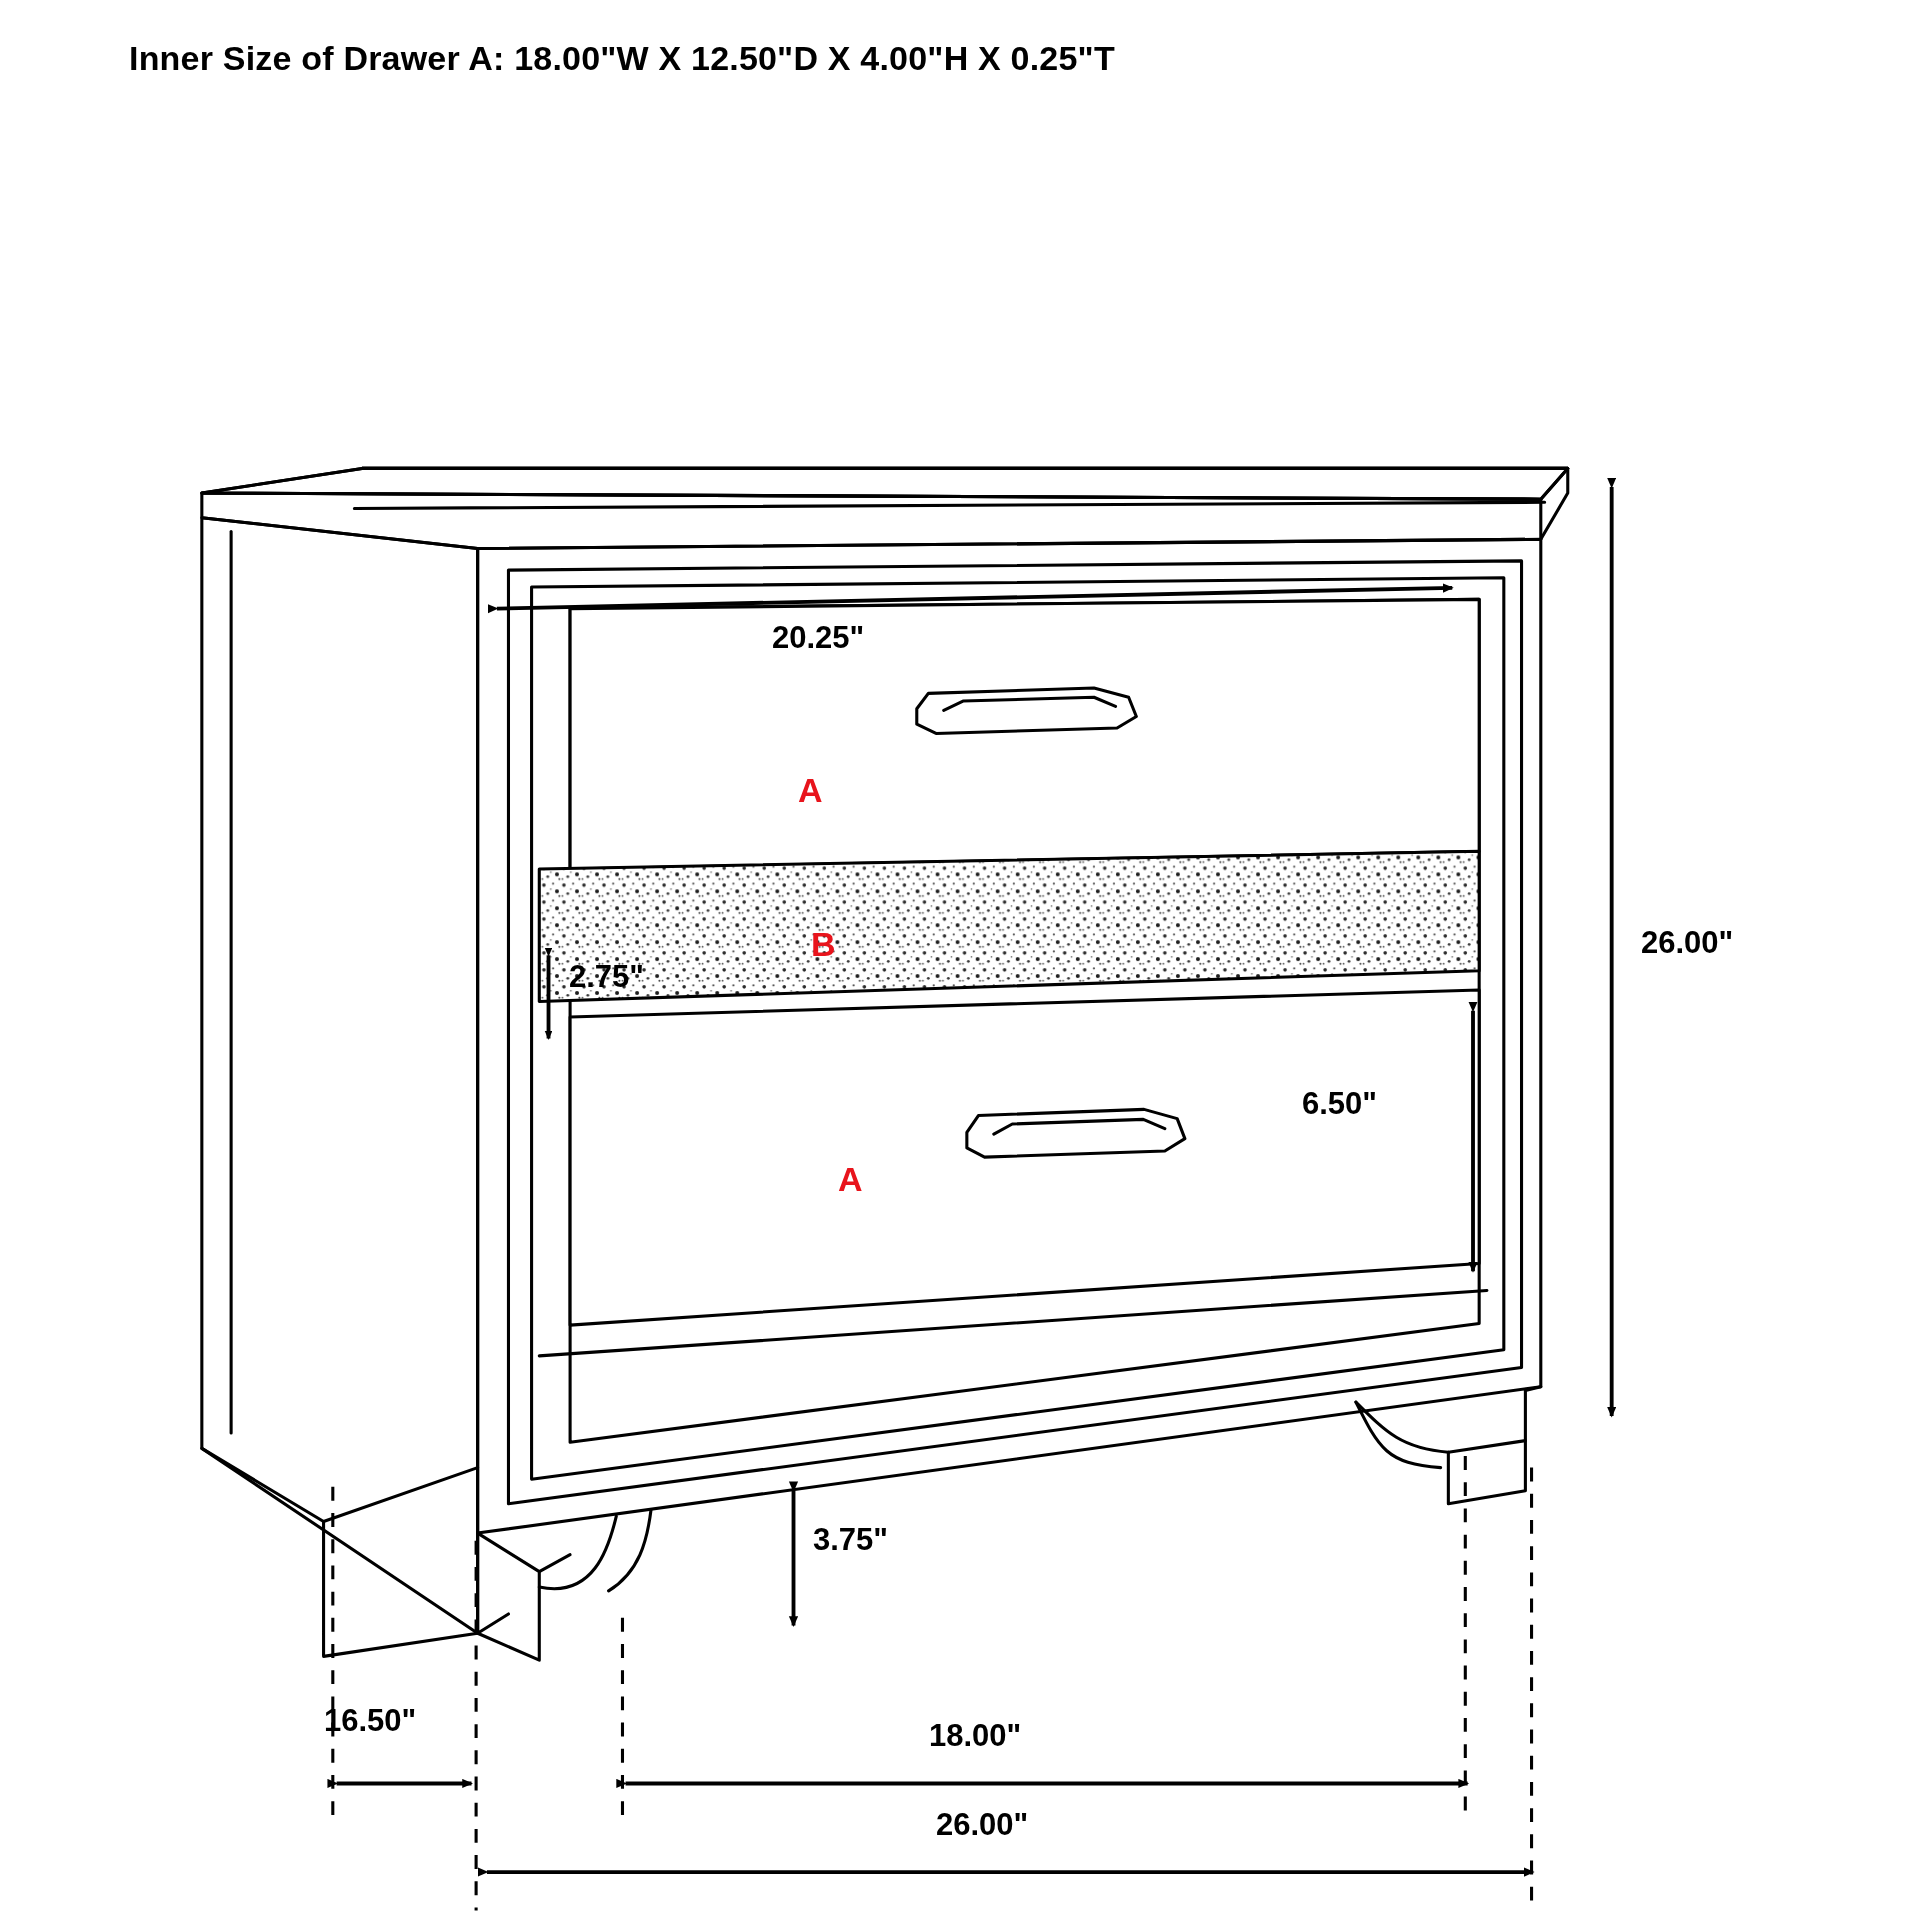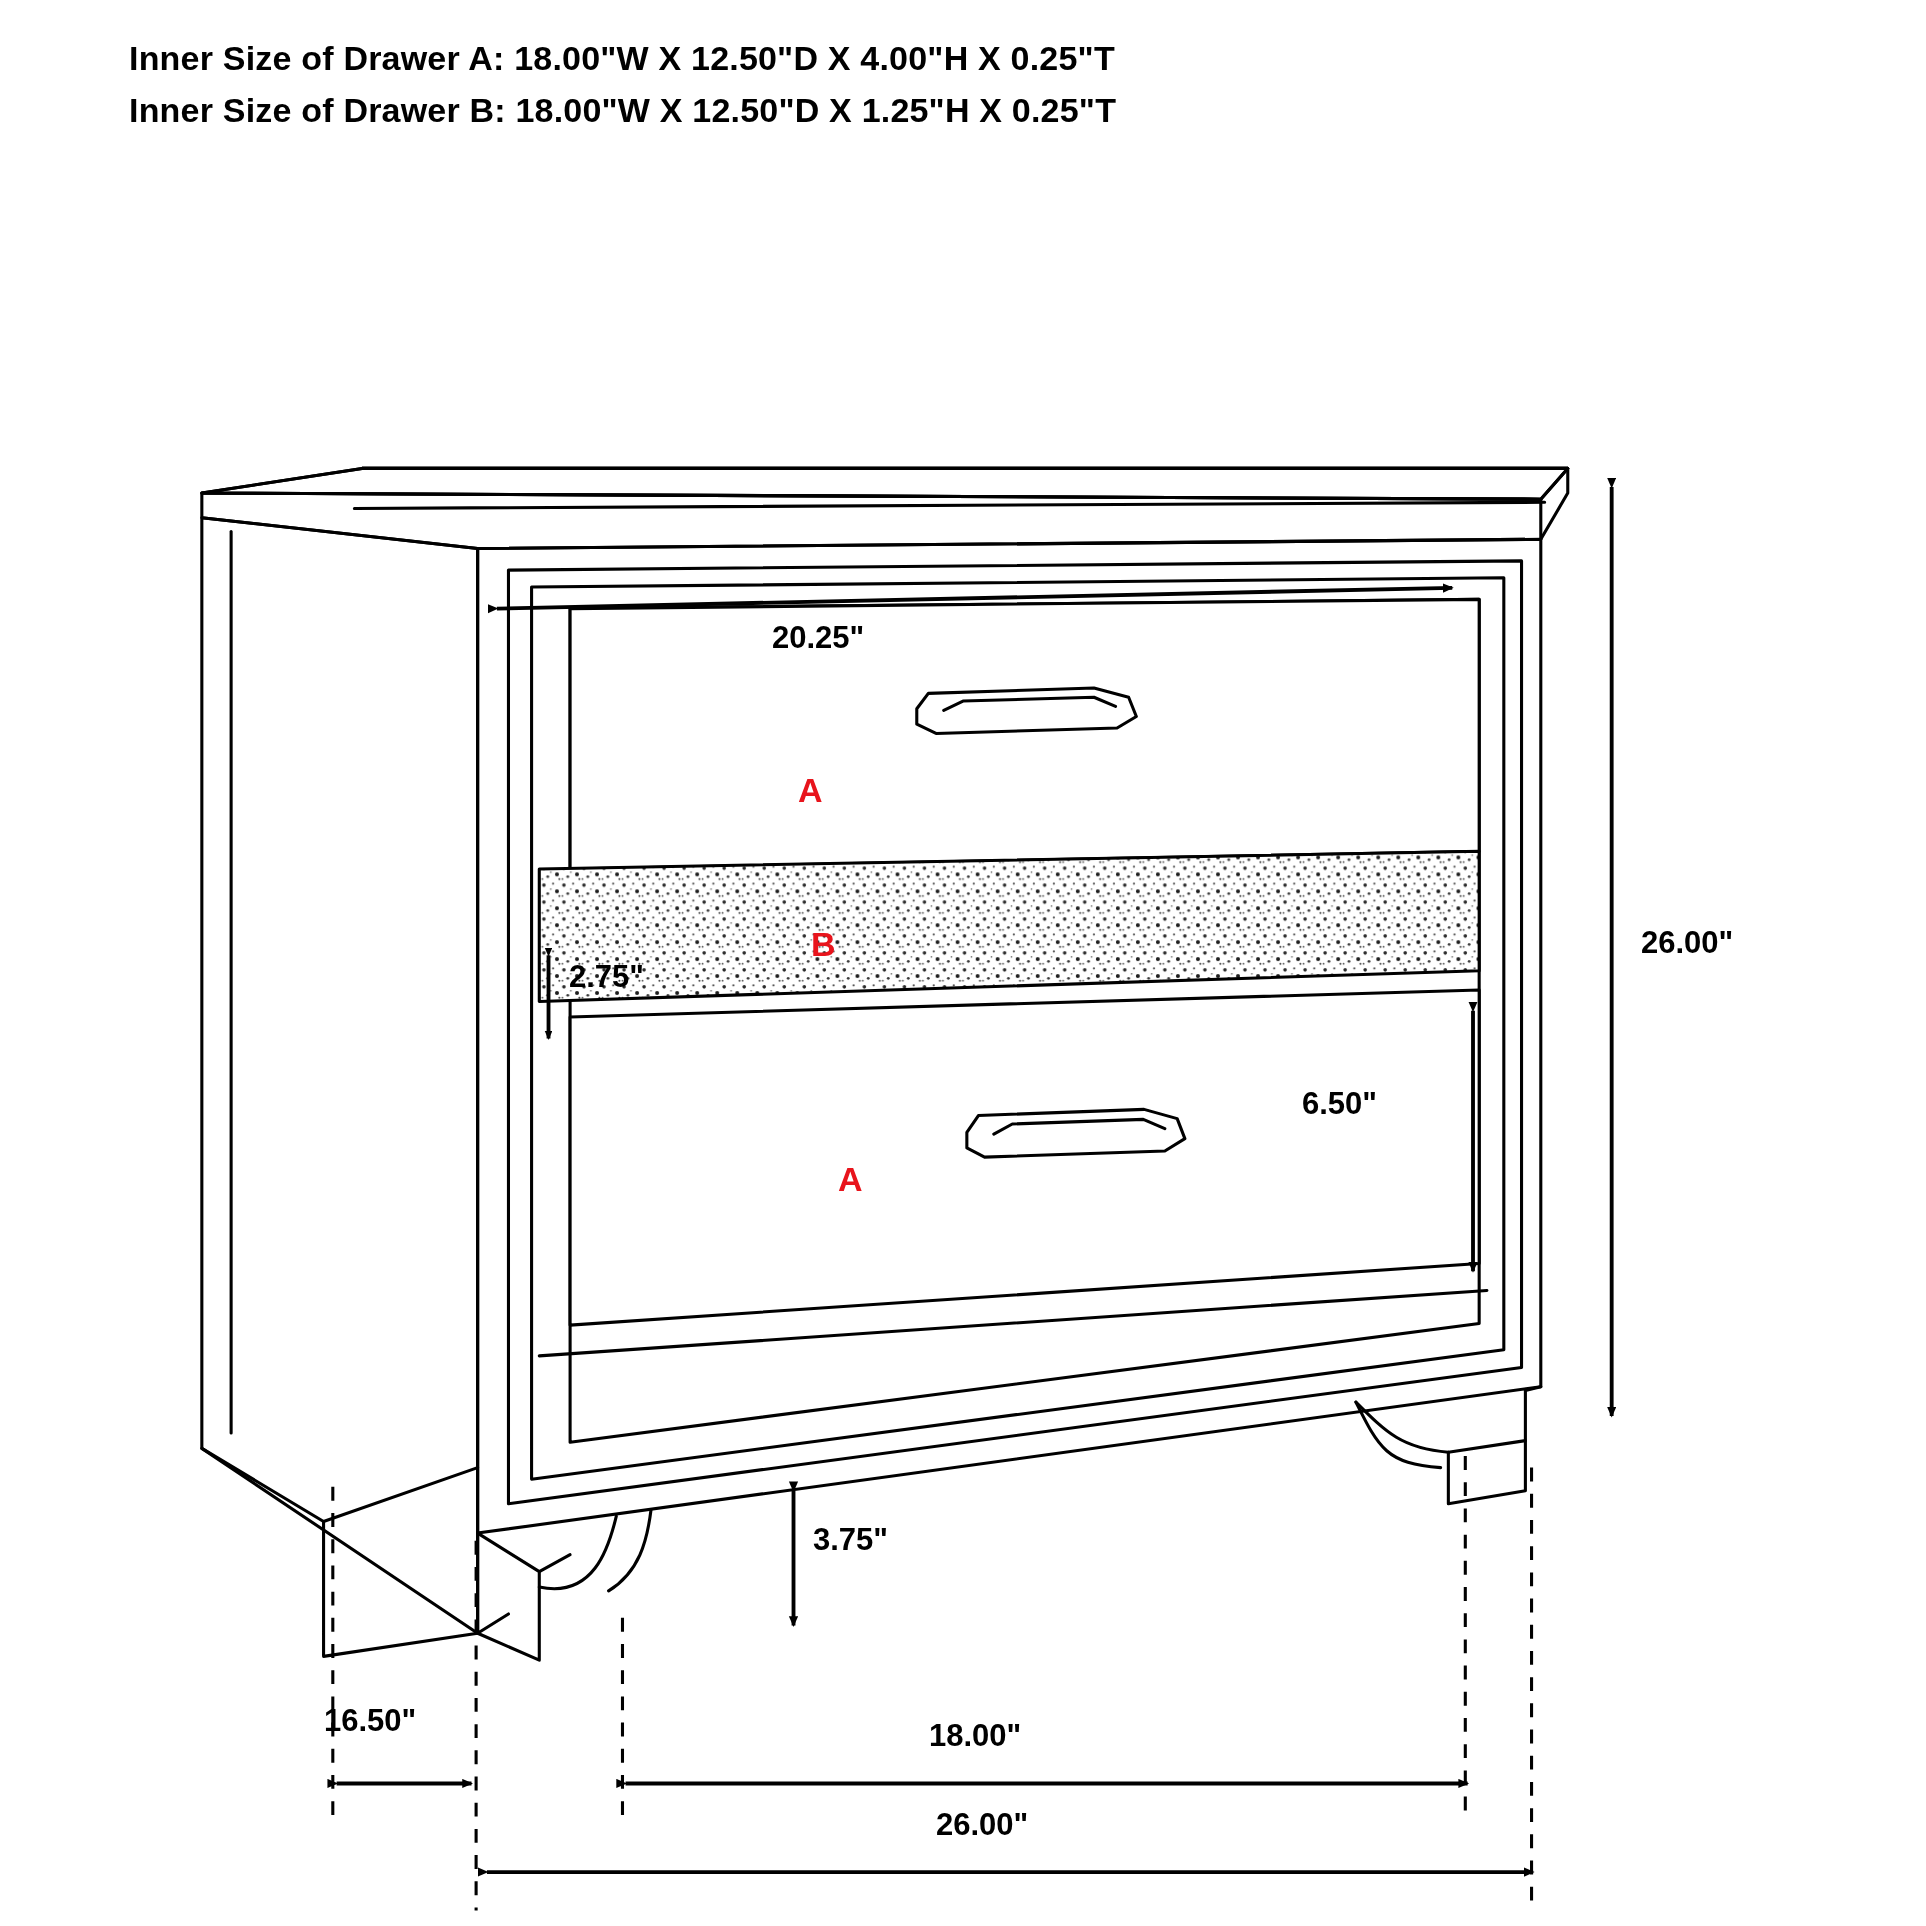--- a/index.html
+++ b/index.html
@@ -14,21 +14,20 @@
   .letter{position:absolute;font-weight:bold;font-size:34px;color:#e8141c;white-space:nowrap;}
 
   svg.art{position:absolute;left:0;top:0;width:1926px;height:1926px;}
 </style>
 </head>
 <body>
 
 <div id="stage">
 
   <div class="hdr hdr1">Inner Size of Drawer A: 18.00"W X 12.50"D X 4.00"H X 0.25"T</div>
-  <div class="hdr hdr2">Inner Size of Drawer B: 18.00"W X 12.50"D X 1.25"H X 0.25"T</div>
 
   <svg class="art" viewBox="0 0 2500 2500">
     <defs>
       <marker id="ar" markerWidth="16" markerHeight="16" refX="12" refY="6" orient="auto" markerUnits="userSpaceOnUse">
         <path d="M0,0 L14,6 L0,12 z" fill="#000"></path>
       </marker>
       <marker id="arS" markerWidth="14" markerHeight="14" refX="10" refY="5" orient="auto" markerUnits="userSpaceOnUse">
         <path d="M0,0 L12,5 L0,10 z" fill="#000"></path>
       </marker>
       <pattern id="sparkle" width="26" height="22" patternUnits="userSpaceOnUse">

